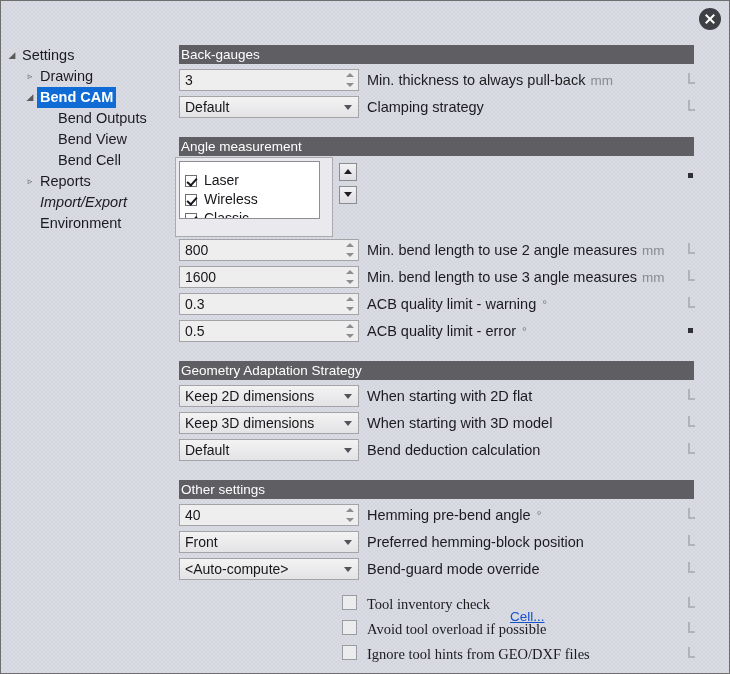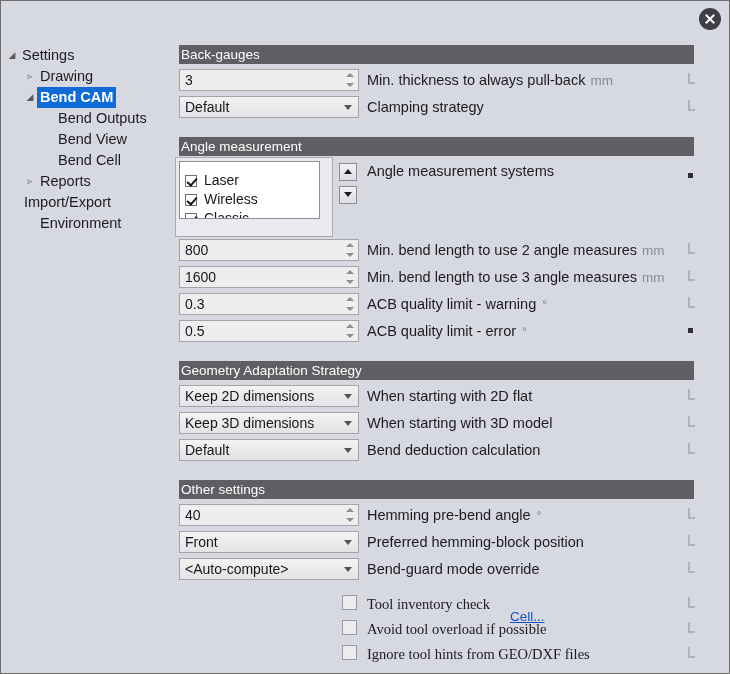--- a/index.html
+++ b/index.html
@@ -338,21 +338,21 @@
   </div>
 
   <div class="tree" id="tree">
       <div class="tree-node"><span class="twisty" style="left: -7px;">◢</span><span class="label" style="margin-left: 6px;">Settings</span></div>
       <div class="tree-node"><span class="twisty" style="left: 11px;">▹</span><span class="label" style="margin-left: 24px;">Drawing</span></div>
       <div class="tree-node selected"><span class="twisty" style="left: 11px;">◢</span><span class="label" style="margin-left: 24px;">Bend CAM</span></div>
       <div class="tree-node"><span class="label" style="margin-left: 42px;">Bend Outputs</span></div>
       <div class="tree-node"><span class="label" style="margin-left: 42px;">Bend View</span></div>
       <div class="tree-node"><span class="label" style="margin-left: 42px;">Bend Cell</span></div>
       <div class="tree-node"><span class="twisty" style="left: 11px;">▹</span><span class="label" style="margin-left: 24px;">Reports</span></div>
-      <div class="tree-node"><span class="label" style="margin-left: 8px;">Import/Export</span></div>
+      <div class="tree-node"><span class="label" style="margin-left: 24px; font-style: italic;">Import/Export</span></div>
       <div class="tree-node"><span class="label" style="margin-left: 24px;">Environment</span></div>
     </div>
 
   <div class="content">
 
     <div class="group-header">Back-gauges</div>
 
     <div class="row">
       <div class="field-spin">
         <span>3</span>
@@ -386,21 +386,20 @@
           <div class="list-item"><span class="cb checked"></span><span>Laser</span></div>
           <div class="list-item"><span class="cb checked"></span><span>Wireless</span></div>
           <div class="list-item"><span class="cb checked"></span><span>Classic</span></div>
         </div>
       <div class="scroll-btn up">
           <i></i>
         </div>
       <div class="scroll-btn down">
           <i></i>
         </div>
-      <div class="list-label">Angle measurement systems</div>
       <div class="marker-dot" style="top:12px;"></div>
     </div>
 
     <div class="row">
       <div class="field-spin">
         <span>800</span>
         <span class="spin-arrows">
             <i class="up"></i>
             <i class="down"></i>
           </span>

